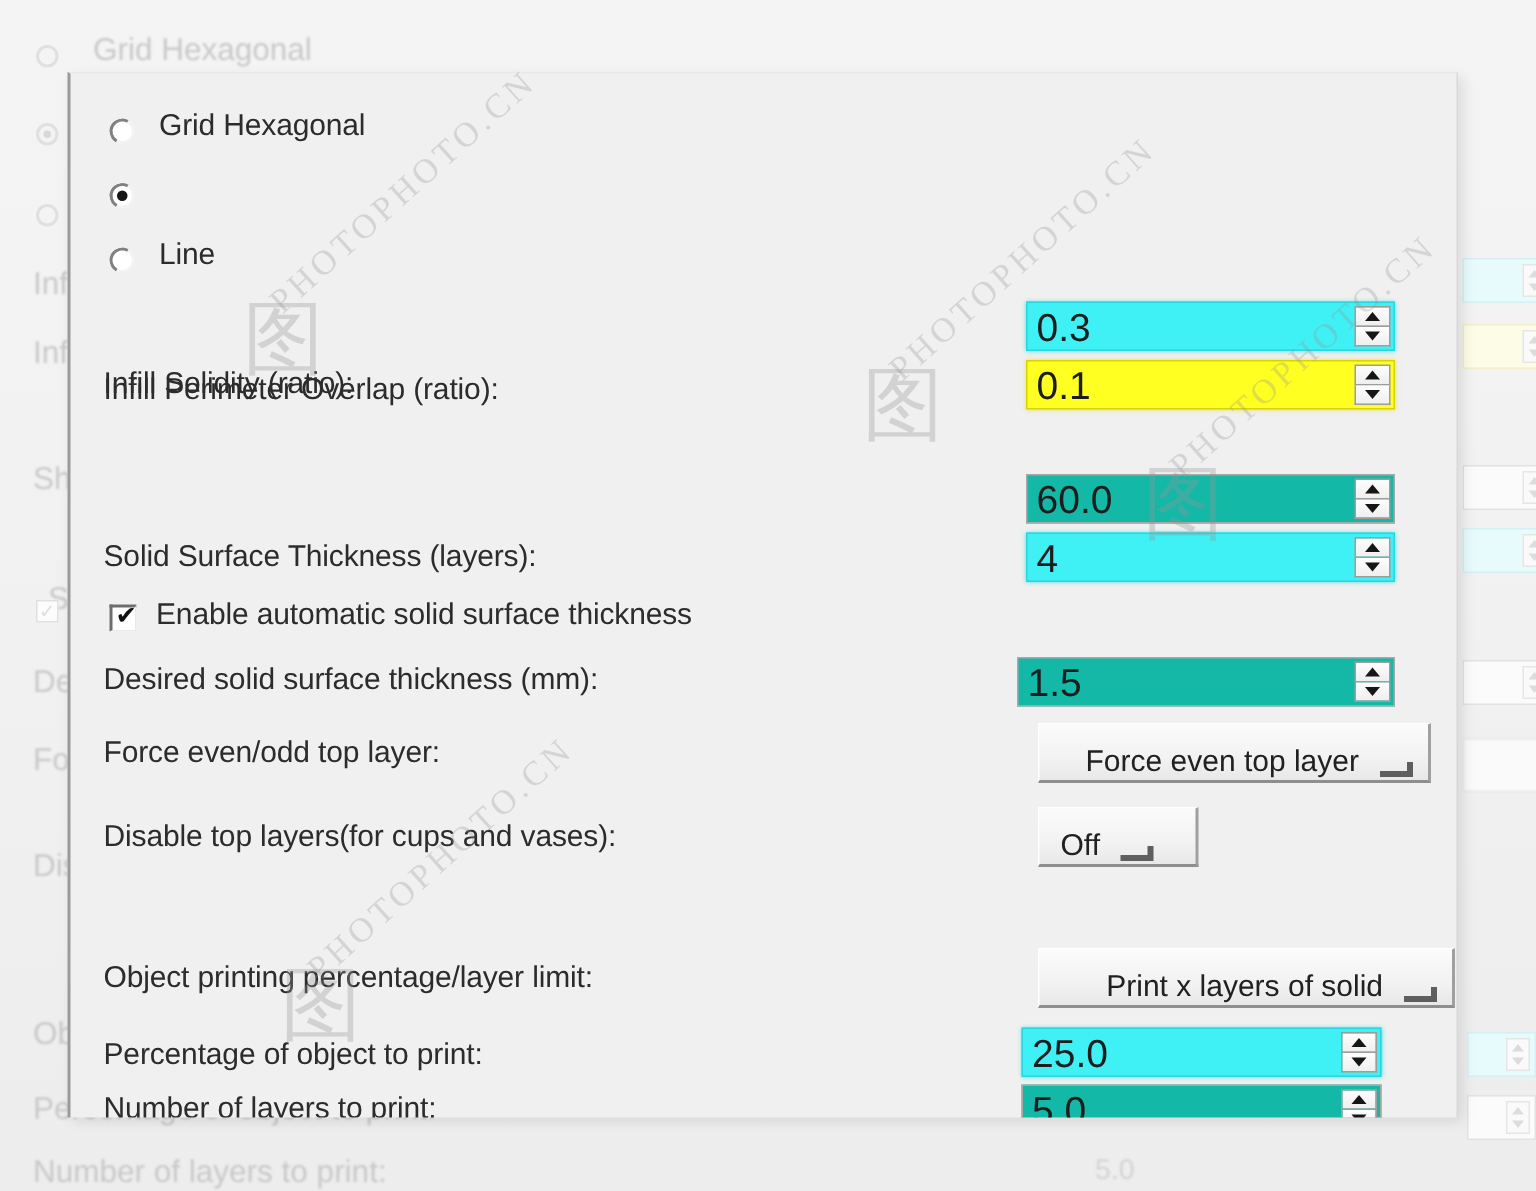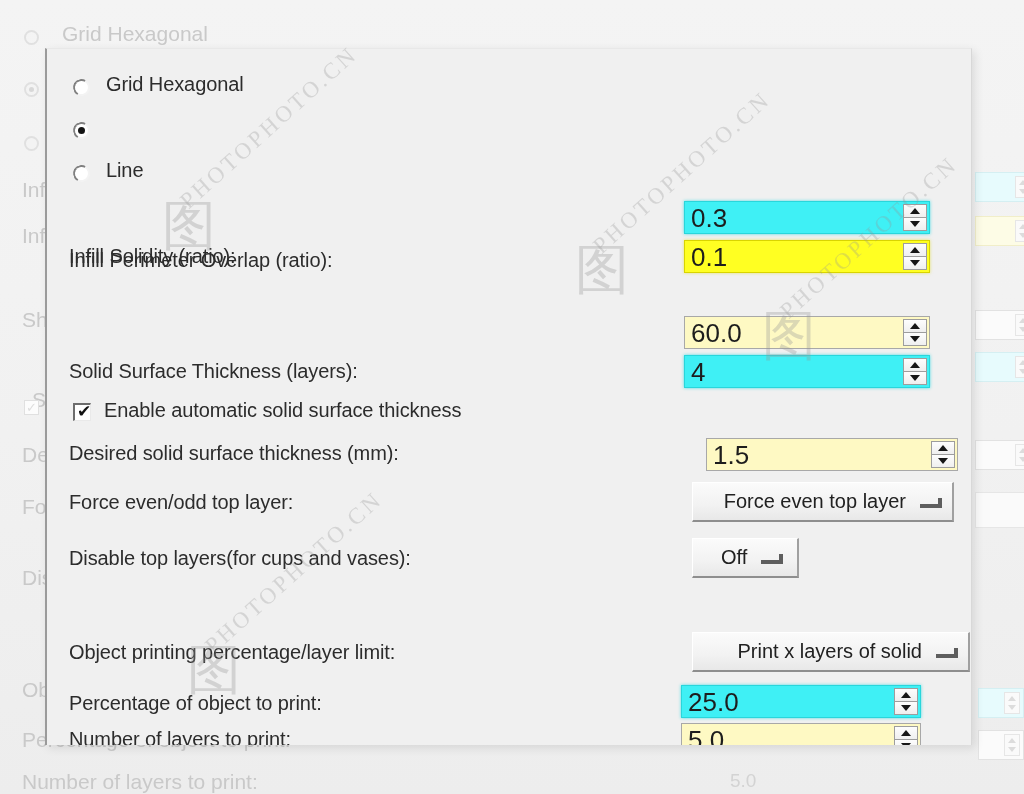--- a/index.html
+++ b/index.html
@@ -171,21 +171,21 @@
     font-size: 17px;
     color: #111;
     font-family: "DejaVu Sans", sans-serif;
     line-height: 18px;
   }
 
   
   .spinfield {
     position: absolute;
     box-sizing: border-box;
-    background: #fef9c3;
+    background: #14b8a6;
     border: 1px solid #a8a8a8;
     height: 33px;
   }
   .spinfield.cyan { background: #3ff0f5; border-color: #29d6db; box-shadow: 0 0 3px rgba(60,220,230,0.9); }
   .spinfield.yellow { background: #ffff22; border-color: #d9d400; box-shadow: 0 0 3px rgba(220,215,0,0.55); }
   .spinfield .val {
     position: absolute;
     left: 6px;
     top: 50%;
     transform: translateY(-50%);
@@ -224,23 +224,23 @@
   
   .combo {
     position: absolute;
     box-sizing: border-box;
     background: linear-gradient(180deg,#fbfbfb 0%, #f2f2f2 60%, #e8e8e8 100%);
     border-top: 1px solid #ffffff;
     border-left: 1px solid #ffffff;
     border-right: 2px solid #a0a0a0;
     border-bottom: 2px solid #8e8e8e;
     display: flex;
-    align-items: center;
+    align-items: flex-end;
     justify-content: flex-end;
-    padding: 0 10px 0 28px;
+    padding: 0 10px 0 14px;
     height: 40px;
   }
   .combo .combo-label {
     font-size: 20px;
     color: #212121;
     white-space: nowrap;
   }
   .combo .combo-ind {
     position: relative;
     width: 22px;
@@ -390,21 +390,21 @@
       <span class="btn down"></span>
     </span>
   </div>
 
   <div class="checkbox" style="left:26px; top:354px;">
     <span class="tick">✔</span>
   </div>
   <div class="row-label" style="left:22px; top:393px;">Desired solid surface thickness (mm):</div>
 
   <div class="row-label" style="left:57px; top:350px;">Enable automatic solid surface thickness</div>
-  <div class="spinfield" style="left:659px; top:389px; width:252px;">
+  <div class="spinfield" style="left:631px; top:389px; width:252px;">
     <span class="val">1.5</span>
     <span class="spinner">
       <span class="btn up"></span>
       <span class="btn down"></span>
     </span>
   </div>
 
   <div class="row-label" style="left:22px; top:442px;">Force even/odd top layer:</div>
   <div class="combo" style="left:645px; top:433px; width:262px;">
     <span class="combo-label">Force even top layer</span>

